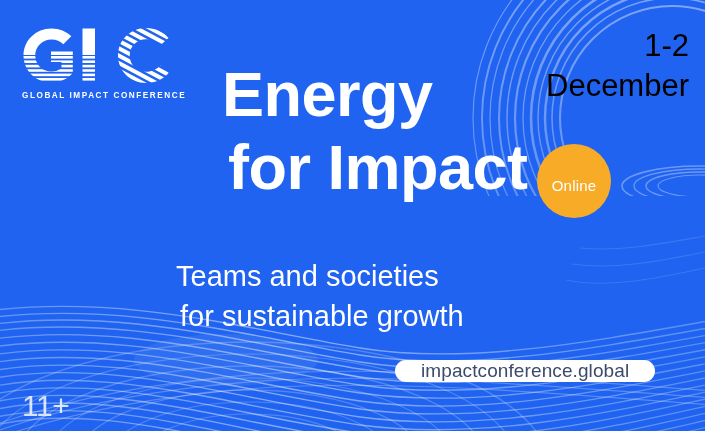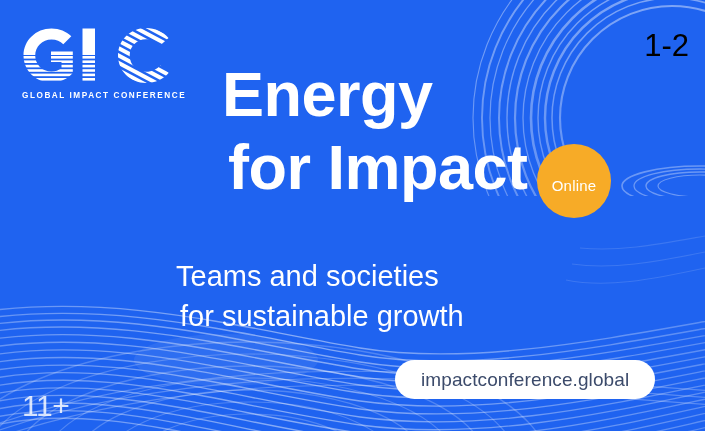--- a/index.html
+++ b/index.html
@@ -109,21 +109,21 @@
     font-size: 15px;
     letter-spacing: 0.2px;
     margin-top: 8px;
   }
 
   
   #url-pill {
     position: absolute;
     left: 395px;
     top: 360px;
-    height: 39px;
+    height: 22px;
     padding: 0 26px;
     border-radius: 20px;
     background: #ffffff;
     display: flex;
     align-items: center;
     justify-content: center;
   }
   #url-pill-label {
     color: #3c4b6b;
     font-size: 19px;
@@ -321,20 +321,21 @@
     <span class="hl-line hl-line-2">for Impact</span>
   </h1>
 
   <div id="subtitle">
     <span class="sub-line sub-line-1">Teams and societies</span>
     <span class="sub-line sub-line-2">for sustainable growth</span>
   </div>
 
   <div id="date-block">
     <span>1-2</span>
+    <span>December</span>
   </div>
 
   <div id="online-badge">
     <span id="online-badge-label">Online</span>
   </div>
 
   <div id="url-pill">
     <span id="url-pill-label">impactconference.global</span>
   </div>
 

